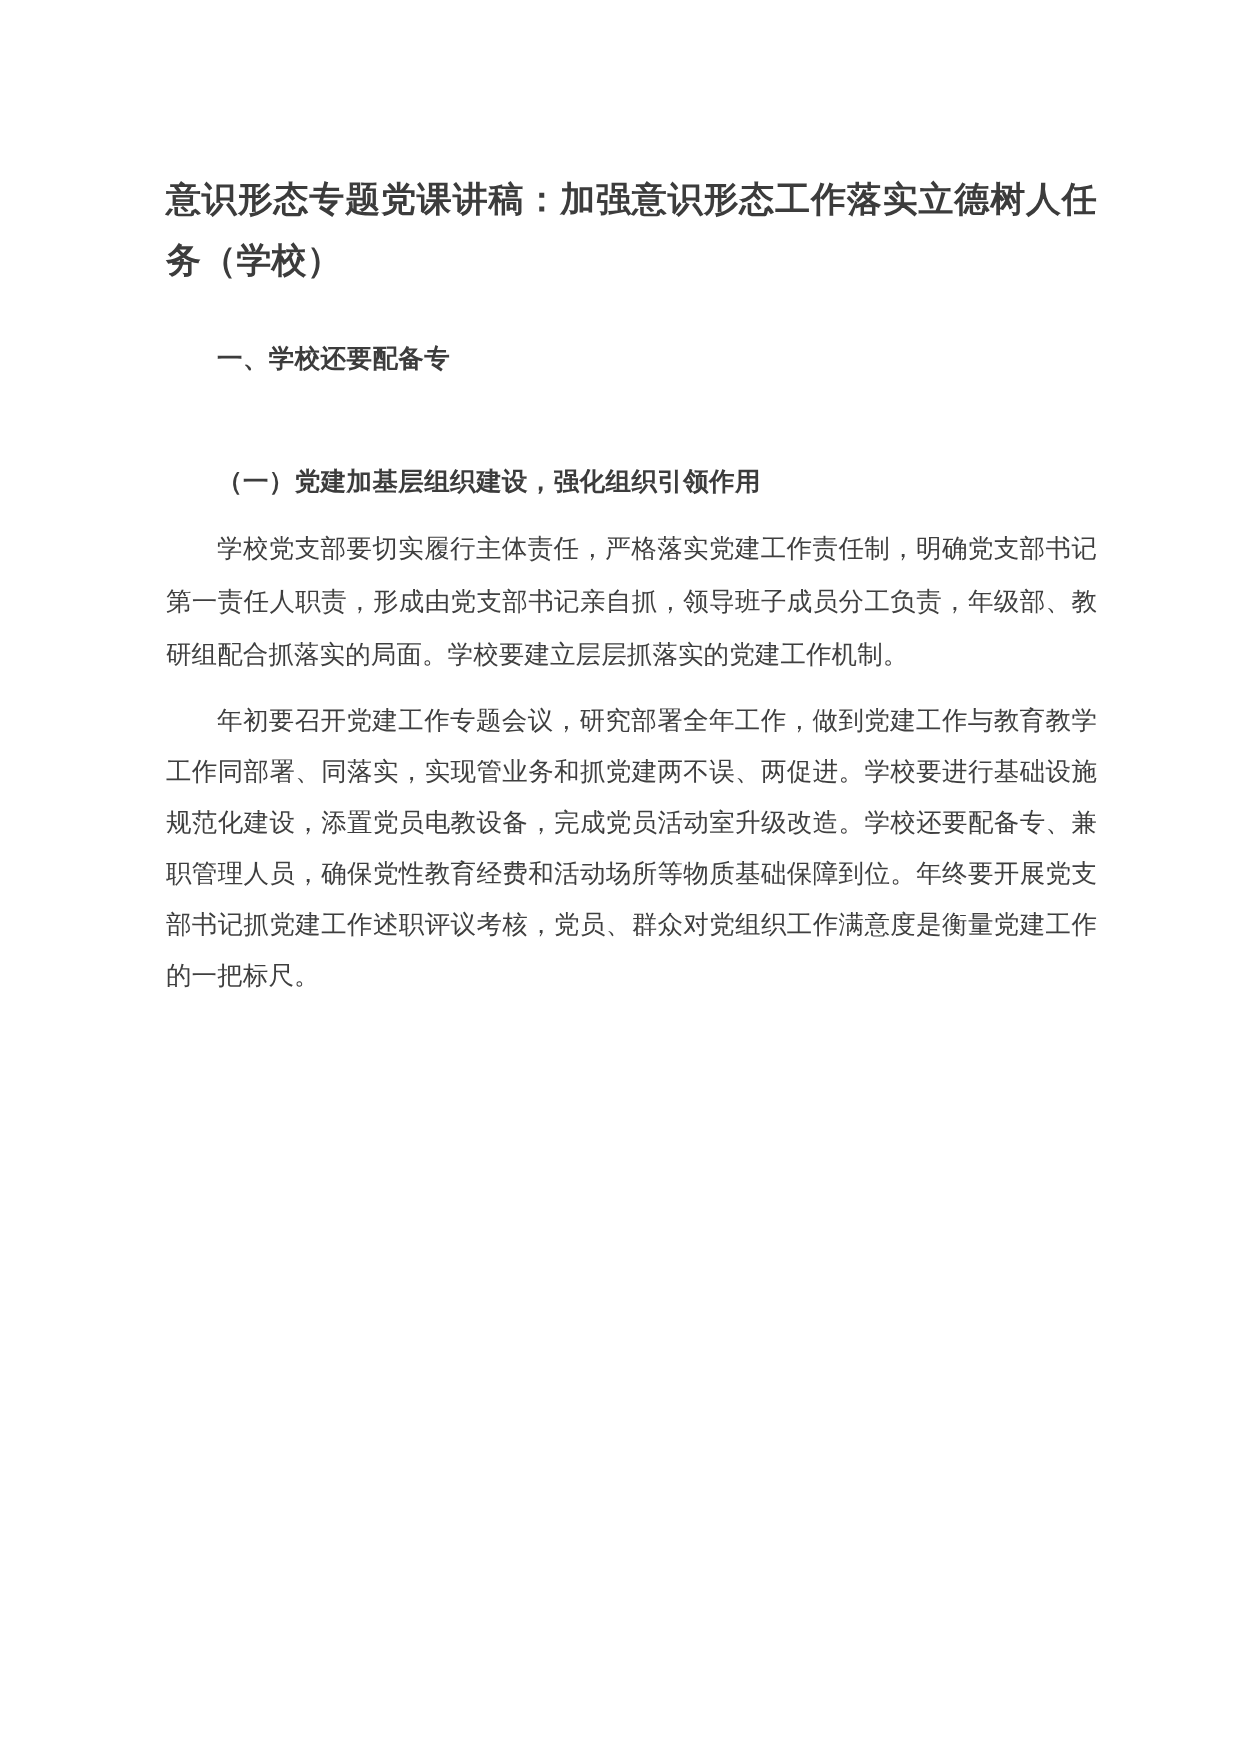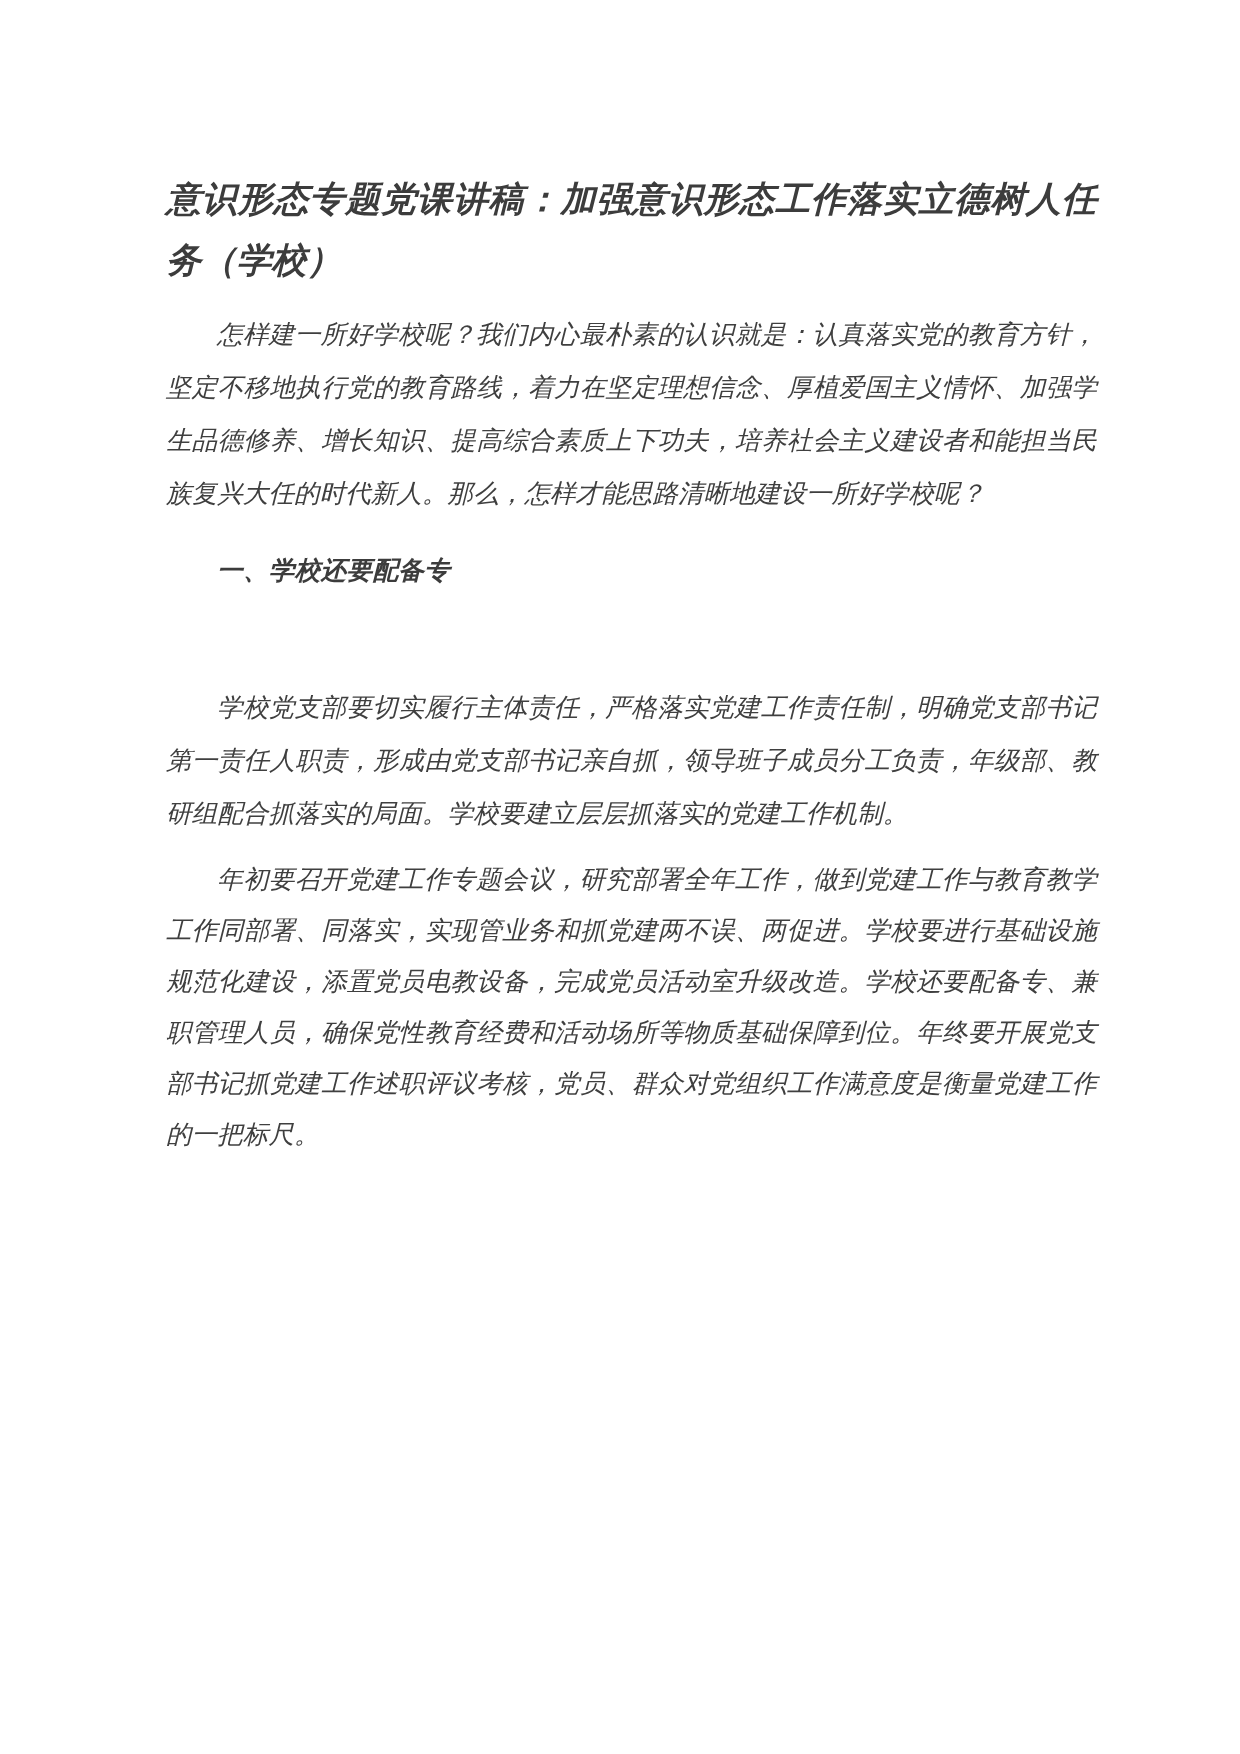--- a/index.html
+++ b/index.html
@@ -13,21 +13,20 @@
     font-family: "Liberation Sans", "DejaVu Sans", sans-serif;
     color: #3f3f3f;
     overflow: hidden;
   }
   .page {
     box-sizing: border-box;
     width: 1181px;
     height: 1754px;
     padding: 168px 84px 60px 166px;
     background: #ffffff;
-    font-style: italic;
   }
   .doc-title {
     font-size: 35px;
     font-weight: bold;
     line-height: 61px;
     letter-spacing: 0.2px;
     color: #3c3c3c;
     margin: 0 0 18px 0;
     text-align: justify;
     text-justify: inter-ideograph;
@@ -67,31 +66,31 @@
   .spacer-56 { height: 56px; }
   .spacer-14 { height: 14px; }
 </style>
 </head>
 <body>
 
 <div class="page">
 
   <h1 class="doc-title">意识形态专题党课讲稿：加强意识形态工作落实立德树人任务（学校）</h1>
 
-  <p class="para">怎样建一所好学校呢？我们内心最朴素的认识就是：认真落实党的教育方针，坚定不移地执行党的教育路线，着力在坚定理想信念、厚植爱国主义情怀、加强学生品德修养、增长知识、提高综合素质上下功夫，培养社会主义建设者和能担当民族复兴大任的时代新人。那么，怎样才能思路清晰地建设一所好学校呢？</p>
 
   <div class="spacer-24"></div>
 
   <h2 class="heading-1">一、学校还要配备专</h2>
 
   <div class="spacer-14"></div>
 
 
   <div class="spacer-56"></div>
 
+  <h3 class="heading-2">（一）党建加基层组织建设，强化组织引领作用</h3>
 
   <div class="spacer-14"></div>
 
   <p class="para">学校党支部要切实履行主体责任，严格落实党建工作责任制，明确党支部书记第一责任人职责，形成由党支部书记亲自抓，领导班子成员分工负责，年级部、教研组配合抓落实的局面。学校要建立层层抓落实的党建工作机制。</p>
 
   <div class="spacer-14"></div>
 
   <p class="para tight">年初要召开党建工作专题会议，研究部署全年工作，做到党建工作与教育教学工作同部署、同落实，实现管业务和抓党建两不误、两促进。学校要进行基础设施规范化建设，添置党员电教设备，完成党员活动室升级改造。学校还要配备专、兼职管理人员，确保党性教育经费和活动场所等物质基础保障到位。年终要开展党支部书记抓党建工作述职评议考核，党员、群众对党组织工作满意度是衡量党建工作的一把标尺。</p>
 
 </div>

